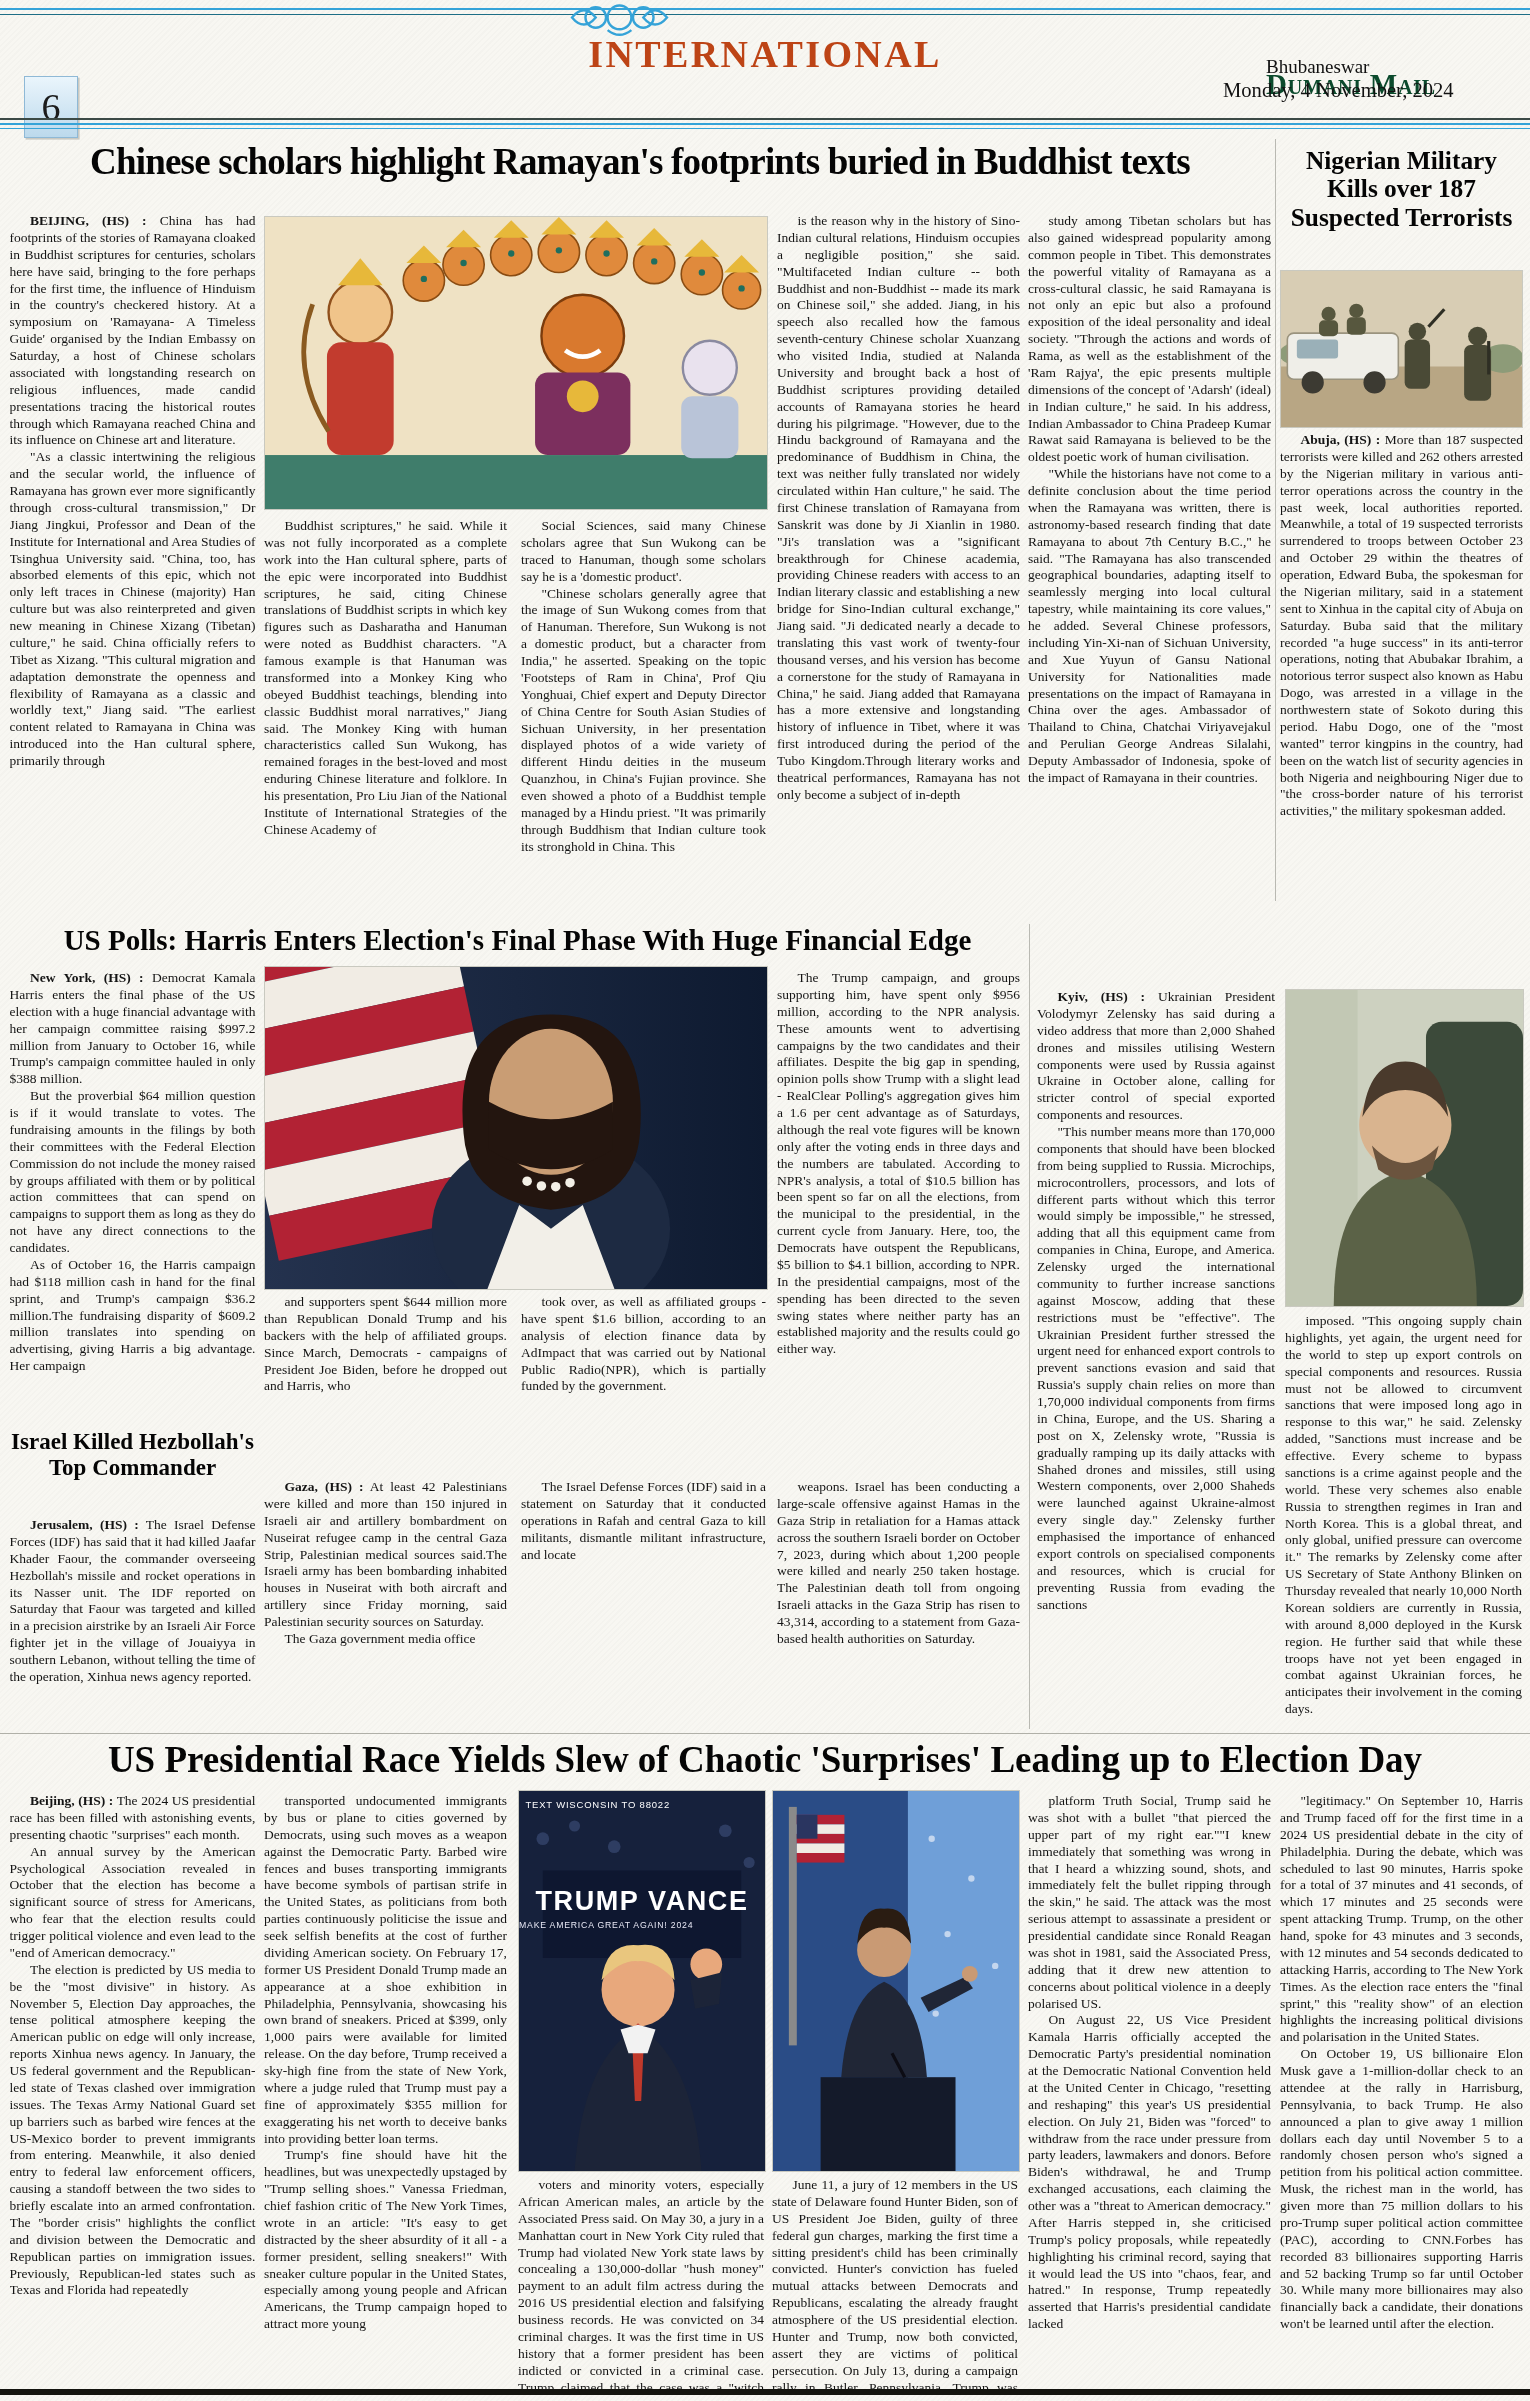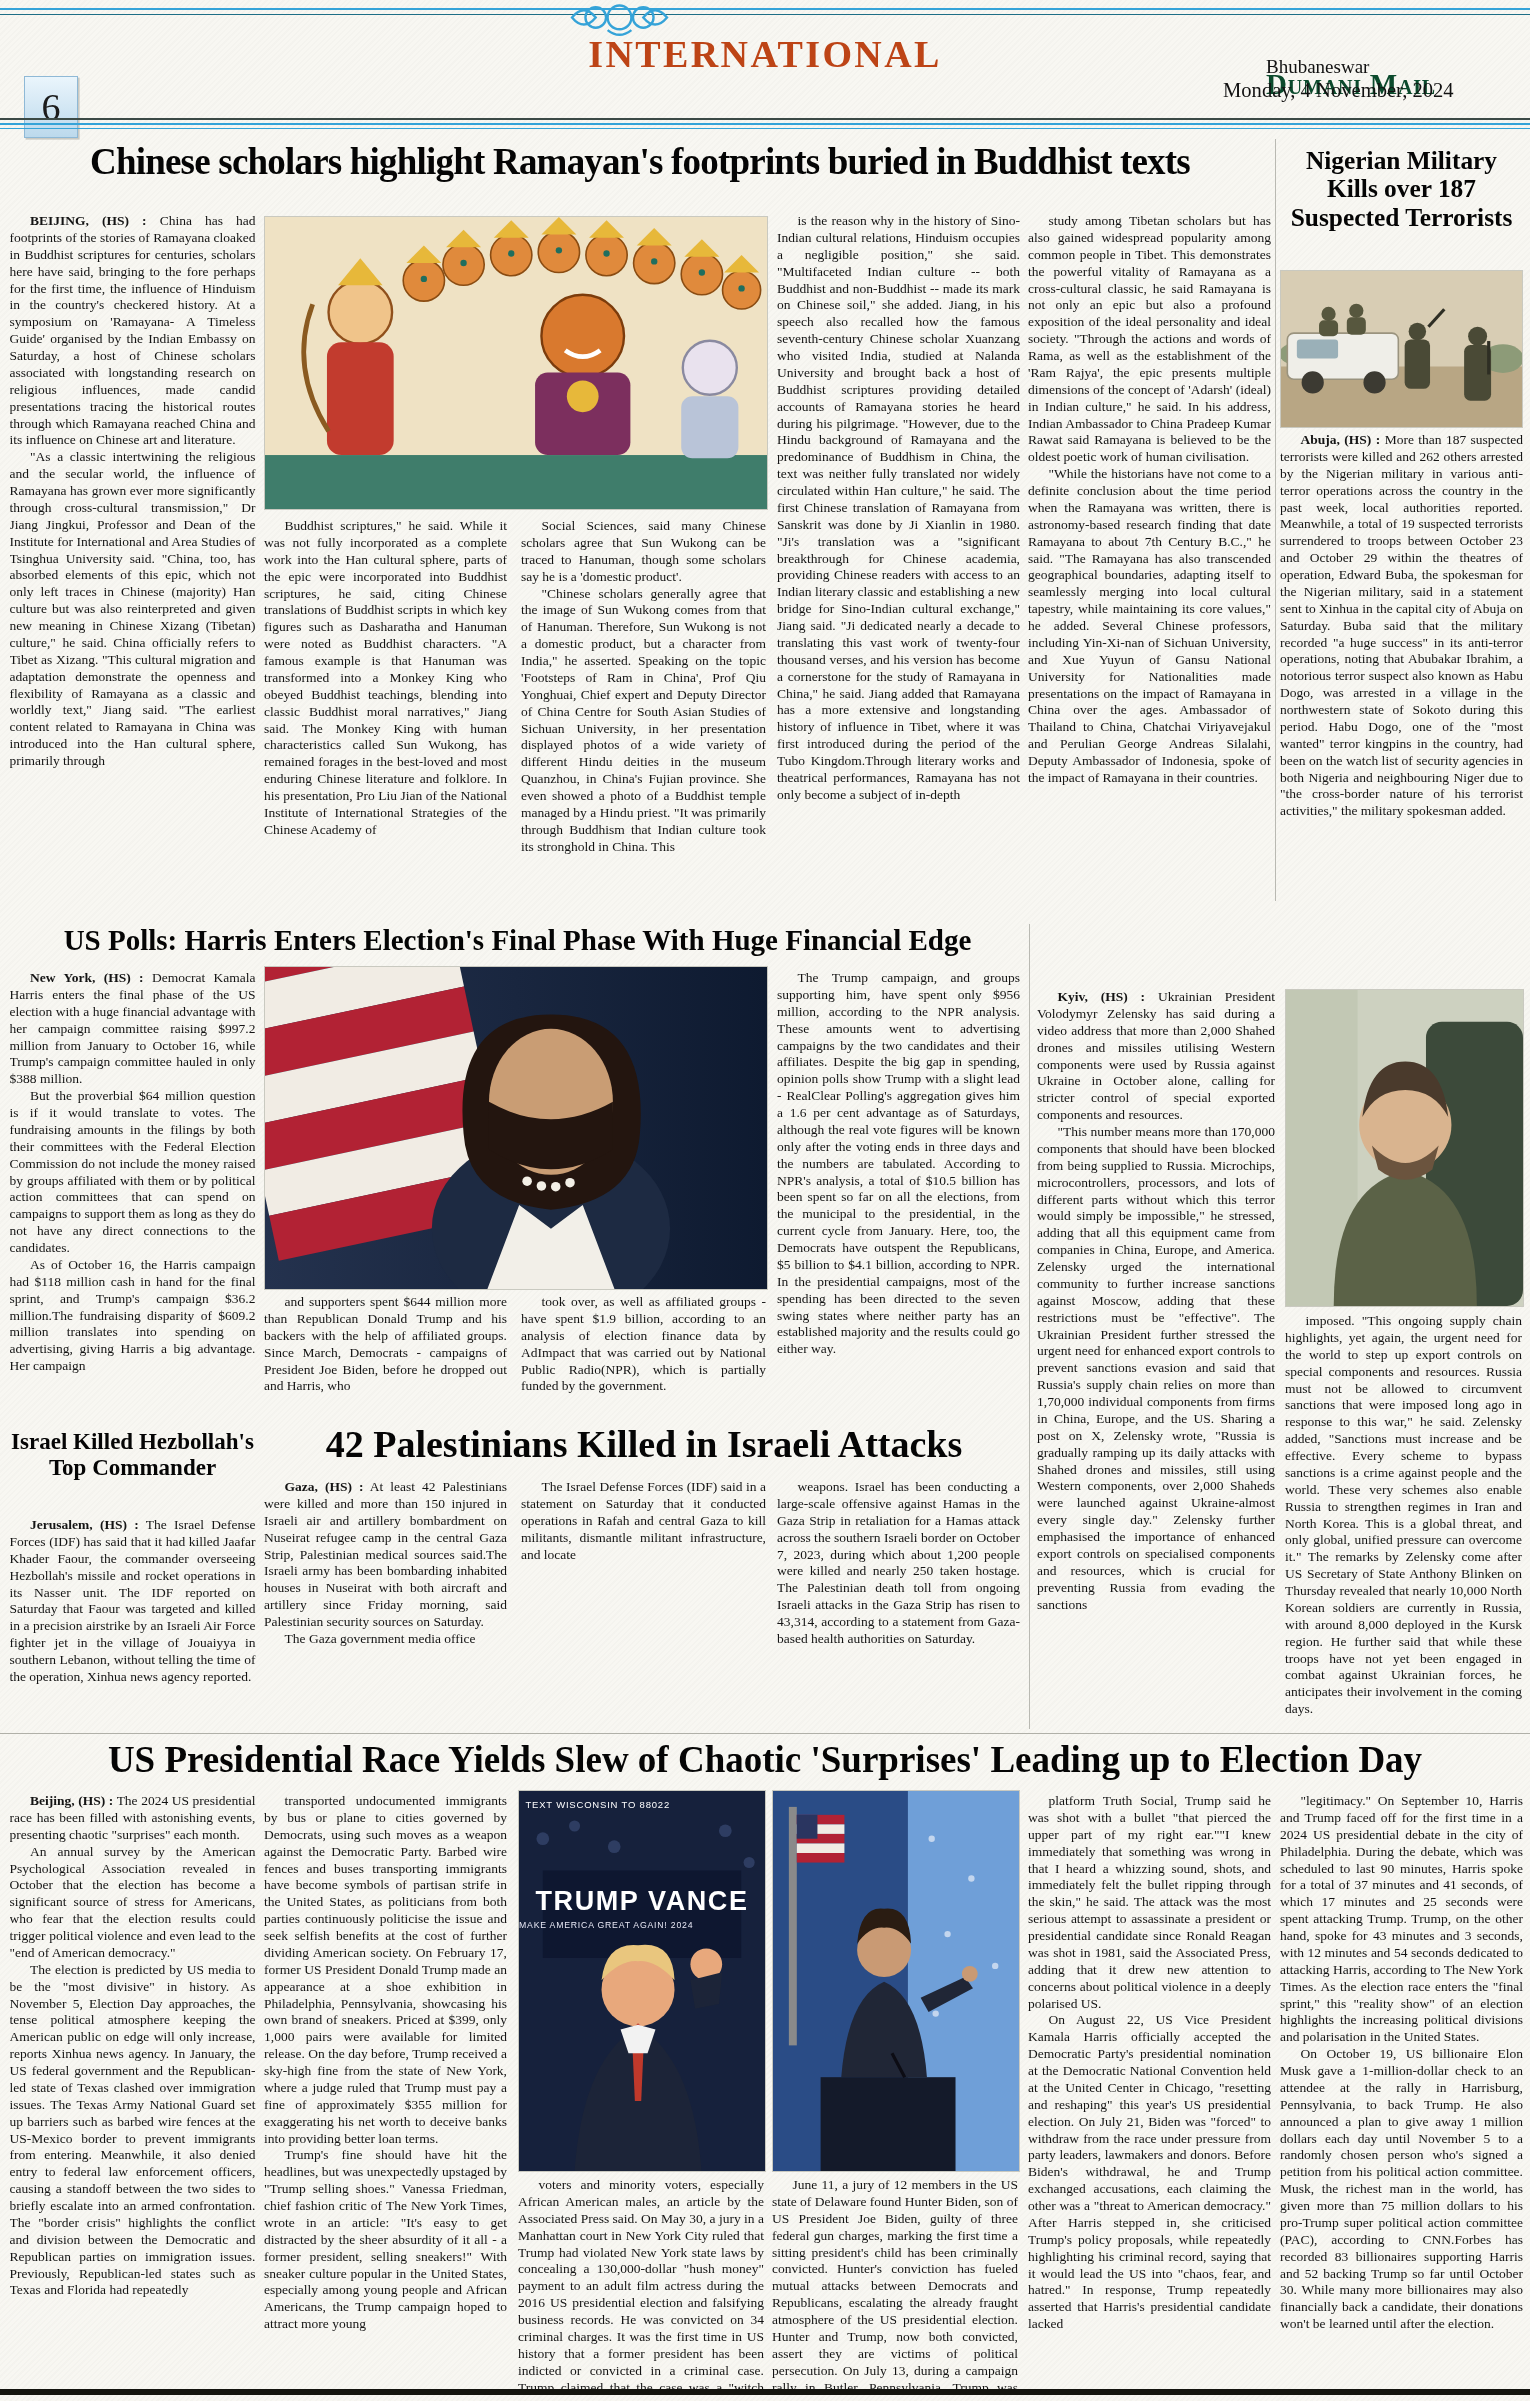--- a/index.html
+++ b/index.html
@@ -226,21 +226,21 @@
           <circle cx="366" cy="277" r="6"></circle>
           <circle cx="384" cy="272" r="6"></circle>
         </g>
       <path d="M320 300 l40 30 40 -30 40 106 -160 0z" fill="#f2efe8"></path>
     </svg>
   </div>
   <div class="col" style="left:264px;top:1294px;width:243px;height:121px;">
       <p class="para">and supporters spent $644 million more than Republican Donald Trump and his backers with the help of affiliated groups. Since March, Democrats - campaigns of President Joe Biden, before he dropped out and Harris, who</p>
     </div>
   <div class="col" style="left:521px;top:1294px;width:245px;height:121px;">
-      <p class="para">took over, as well as affiliated groups - have spent $1.9 billion, according to an analysis of election finance data by AdImpact that was carried out by National Public Radio(NPR), which is partially funded by the government.</p>
+      <p class="para">took over, as well as affiliated groups - have spent $1.6 billion, according to an analysis of election finance data by AdImpact that was carried out by National Public Radio(NPR), which is partially funded by the government.</p>
     </div>
   <div class="col" style="left:777px;top:970px;width:243px;height:449px;">
       <p class="para">The Trump campaign, and groups supporting him, have spent only $956 million, according to the NPR analysis. These amounts went to advertising campaigns by the two candidates and their affiliates. Despite the big gap in spending, opinion polls show Trump with a slight lead - RealClear Polling's aggregation gives him a 1.6 per cent advantage as of Saturdays, although the real vote figures will be known only after the voting ends in three days and the numbers are tabulated. According to NPR's analysis, a total of $10.5 billion has been spent so far on all the elections, from the municipal to the presidential, in the current cycle from January. Here, too, the Democrats have outspent the Republicans, $5 billion to $4.1 billion, according to NPR. In the presidential campaigns, most of the spending has been directed to the seven swing states where neither party has an established majority and the results could go either way.</p>
     </div>
 
   <div class="vrule" style="left:1029px;top:924px;height:805px;"></div>
 
   <div class="col" style="left:1037px;top:989px;width:238px;height:740px;">
     <p class="para"><b class="dl">Kyiv, (HS) :</b>
       <span>Ukrainian President Volodymyr Zelensky has said during a video address that more than 2,000 Shahed drones and missiles utilising Western components were used by Russia against Ukraine in October alone, calling for stricter control of special exported components and resources.</span></p>
@@ -263,21 +263,20 @@
   <div class="col" style="left:1285px;top:1313px;width:237px;height:416px;">
       <p class="para">imposed. "This ongoing supply chain highlights, yet again, the urgent need for the world to step up export controls on special components and resources. Russia must not be allowed to circumvent sanctions that were imposed long ago in response to this war," he said. Zelensky added, "Sanctions must increase and be effective. Every scheme to bypass sanctions is a crime against people and the world. These very schemes also enable Russia to strengthen regimes in Iran and North Korea. This is a global threat, and only global, unified pressure can overcome it." The remarks by Zelensky come after US Secretary of State Anthony Blinken on Thursday revealed that nearly 10,000 North Korean soldiers are currently in Russia, with around 8,000 deployed in the Kursk region. He further said that while these troops have not yet been engaged in combat against Ukrainian forces, he anticipates their involvement in the coming days.</p>
     </div>
 
   <h2 class="hl" style="left:9.5px;top:1429px;width:246px;font-size:23px;">Israel Killed Hezbollah's Top Commander</h2>
   <div class="col" style="left:9.5px;top:1517px;width:246px;height:213px;">
     <p class="para"><b class="dl">Jerusalem, (HS) :</b>
       <span>The Israel Defense Forces (IDF) has said that it had killed Jaafar Khader Faour, the commander overseeing Hezbollah's missile and rocket operations in its Nasser unit. The IDF reported on Saturday that Faour was targeted and killed in a precision airstrike by an Israeli Air Force fighter jet in the village of Jouaiyya in southern Lebanon, without telling the time of the operation, Xinhua news agency reported.</span></p>
   </div>
 
-  <h2 class="hl nowrap" style="left:262px;top:1423px;width:764px;font-size:38px;">42 Palestinians Killed in Israeli Attacks</h2>
   <div class="col" style="left:264px;top:1479px;width:243px;height:253px;">
     <p class="para"><b class="dl">Gaza, (HS) :</b>
       <span>At least 42 Palestinians were killed and more than 150 injured in Israeli air and artillery bombardment on Nuseirat refugee camp in the central Gaza Strip, Palestinian medical sources said.The Israeli army has been bombarding inhabited houses in Nuseirat with both aircraft and artillery since Friday morning, said Palestinian security sources on Saturday.</span></p>
     <div>
         <p class="para">The Gaza government media office</p>
       </div>
   </div>
   <div class="col" style="left:521px;top:1479px;width:245px;height:253px;">
       <p class="para">The Israel Defense Forces (IDF) said in a statement on Saturday that it conducted operations in Rafah and central Gaza to kill militants, dismantle militant infrastructure, and locate</p>
     </div>

